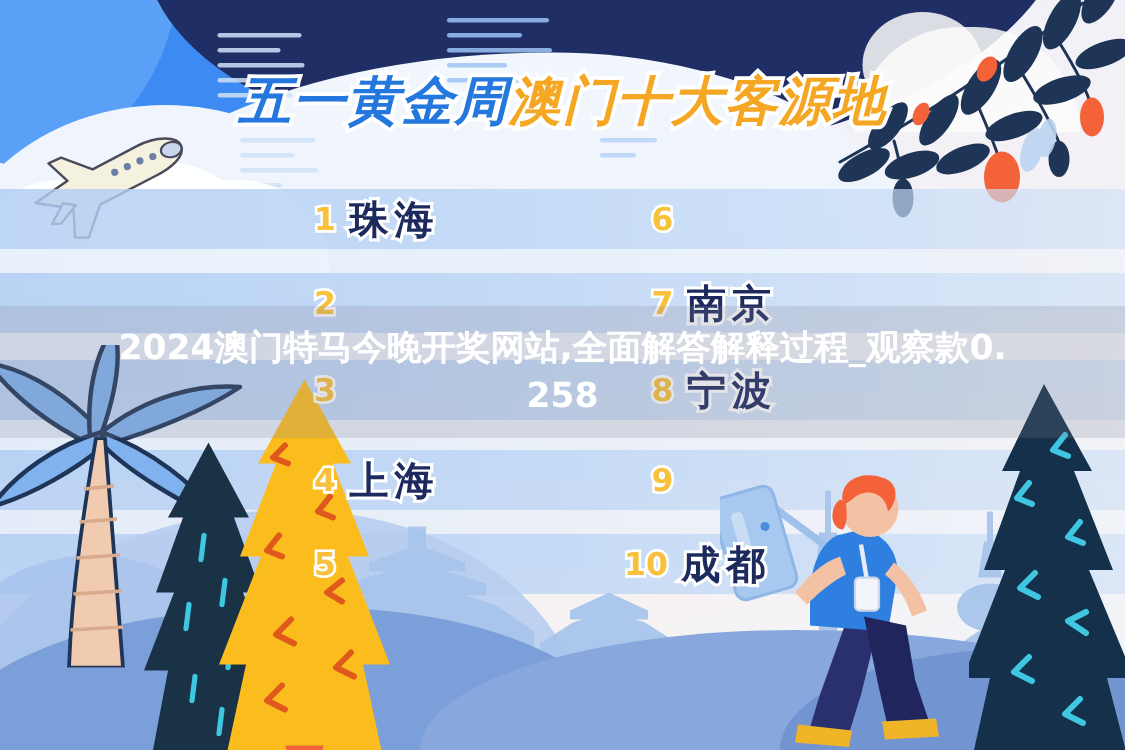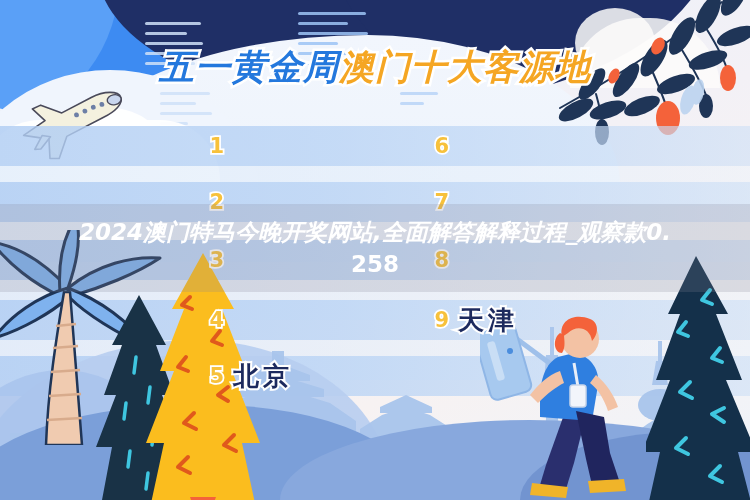--- a/index.html
+++ b/index.html
@@ -148,21 +148,21 @@
     position:absolute;left:0;top:204px;width:750px;height:88px;
     background:rgba(130,130,150,.22);z-index:40;
   }
   .wm-text{
     position:absolute;left:0;top:204px;width:750px;height:88px;z-index:41;
     display:flex;flex-direction:column;align-items:center;justify-content:center;
     color:#ffffff;font-weight:bold;font-size:23px;line-height:32px;
     text-align:center;letter-spacing:0px;
     font-family:"DejaVu Sans","Liberation Sans",sans-serif;
   }
-  .wm-text .l1{white-space:nowrap;font-style:italic;}
+  .wm-text .l1{white-space:nowrap;}
   .wm-text .l2{}
 </style>
 </head>
 <body>
 
 <div class="poster">
 
   <div class="sky-blue"></div>
   <div class="sky-blue2"></div>
   <div class="navy-wave"></div>
@@ -415,47 +415,53 @@
   </div>
 
   <div class="title-wrap">
     <span class="t-blue">五一黄金周</span><span class="t-gold">澳门十大客源地</span>
   </div>
 
   <div class="list">
 
     <div class="row col-left" style="top:126px">
       <span class="num">1</span>
+      <span class="city">珠海</span>
     </div>
     <div class="row col-left" style="top:182px">
       <span class="num">2</span>
     </div>
     <div class="row col-left" style="top:240px">
       <span class="num">3</span>
     </div>
     <div class="row col-left" style="top:300px">
       <span class="num">4</span>
+      <span class="city">上海</span>
     </div>
     <div class="row col-left" style="top:356px">
       <span class="num">5</span>
-      <span class="city">北京</span>
     </div>
 
     <div class="row col-right" style="top:126px">
       <span class="num">6</span>
     </div>
     <div class="row col-right" style="top:182px">
       <span class="num">7</span>
+      <span class="city">南京</span>
     </div>
     <div class="row col-right" style="top:240px">
       <span class="num">8</span>
+      <span class="city">宁波</span>
     </div>
     <div class="row col-right" style="top:300px">
       <span class="num">9</span>
-      <span class="city">天津</span>
+    </div>
+    <div class="row col-right" style="top:356px;left:416px">
+      <span class="num">10</span>
+      <span class="city">成都</span>
     </div>
   </div>
 
   <div class="wm-band"></div>
   <div class="wm-text">
     <span class="l1">2024澳门特马今晚开奖网站,全面解答解释过程_观察款0.</span>
     <span class="l2">258</span>
   </div>
 
 </div>

